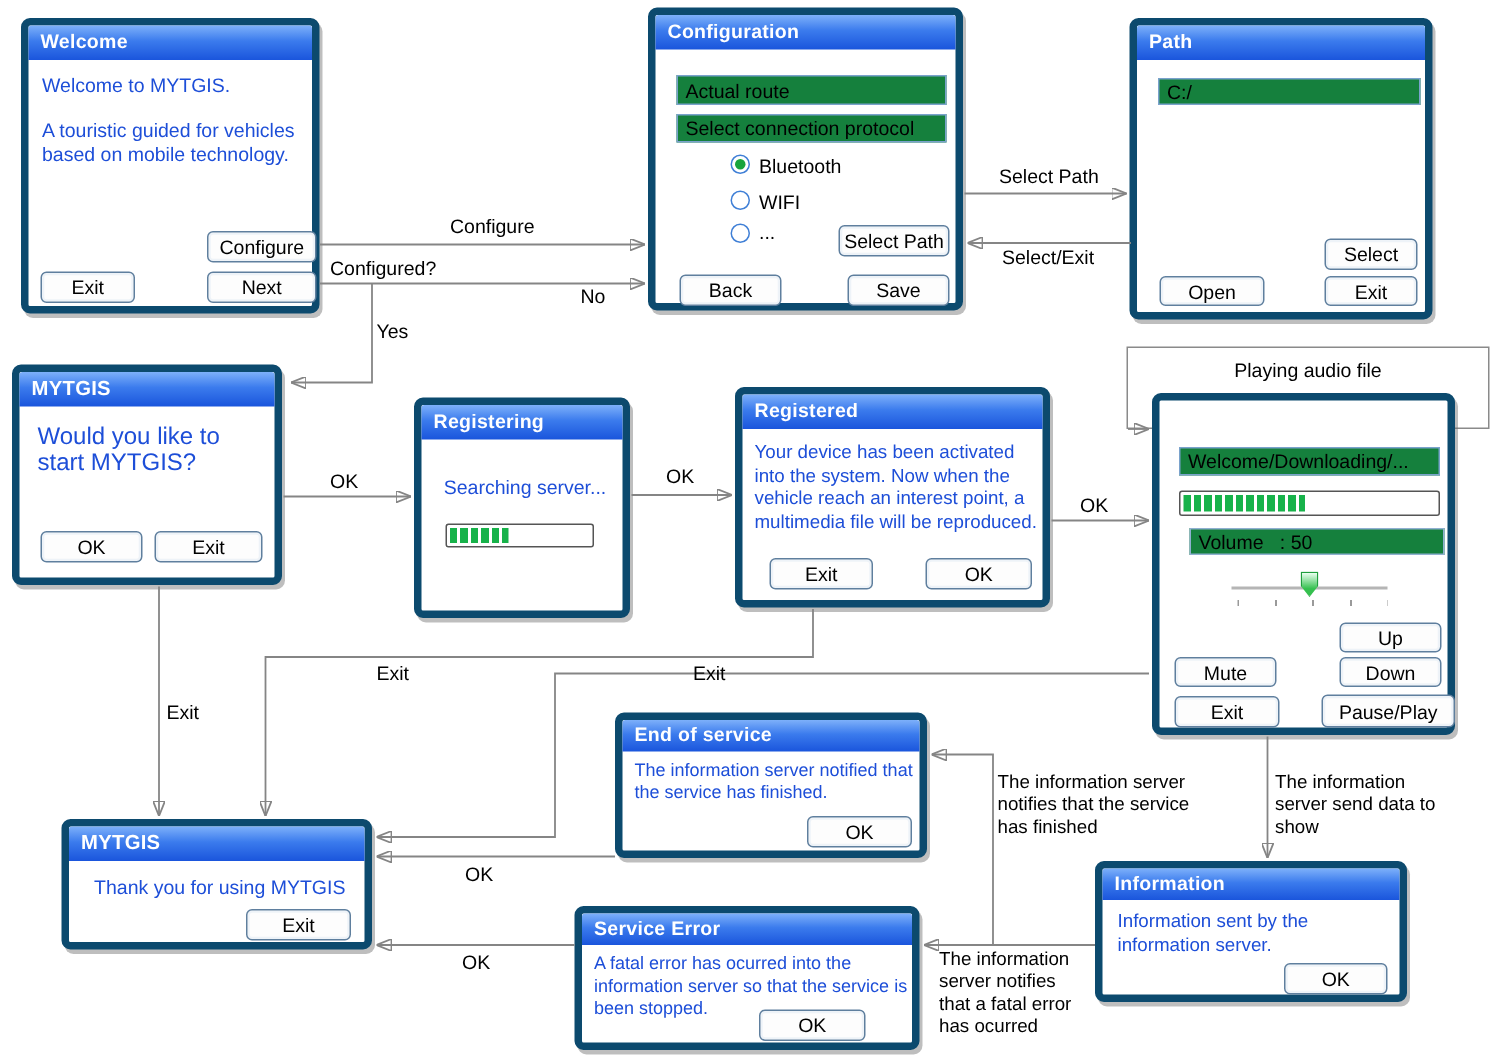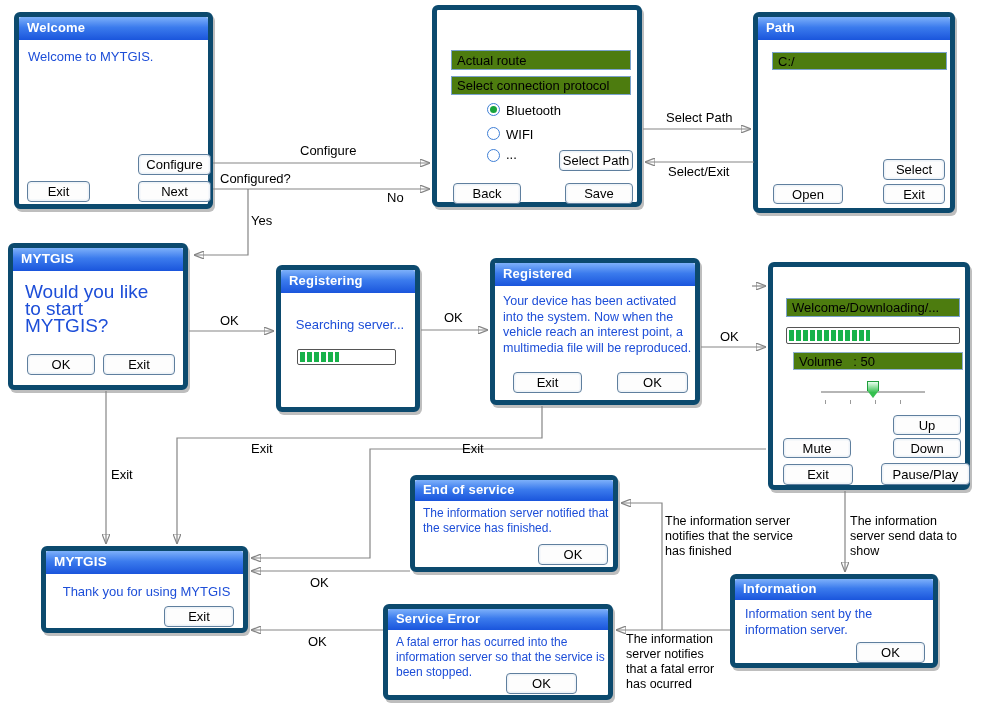--- a/index.html
+++ b/index.html
@@ -11,21 +11,21 @@
   .titlebar { height:23px; background:linear-gradient(180deg,#7db0fa 0%,#3b7bed 45%,#1a55dc 100%);
               color:#fff; font-size:13px; font-weight:600; padding:3px 8px 0 8px;
               border-radius:2px 2px 0 0; letter-spacing:.2px; }
   .titlebar.bold { font-weight:700; font-size:13.5px; }
   .body-text { position:absolute; font-size:12.5px; color:#1d4ed8; line-height:15px; }
 
   .btn { position:absolute; background:#fdfdfd; border:1px solid #5f7f9e; border-radius:4px;
          font-family:"Liberation Sans", sans-serif; font-size:13px; color:#000;
          display:flex; align-items:center; justify-content:center;
          box-shadow:inset 0 0 0 1.5px #eef3f8; cursor:default; }
-  .field { position:absolute; background:#4d7c0f; border:1px solid #7aa2cc; font-size:13px; color:#000;
+  .field { position:absolute; background:#15803d; border:1px solid #7aa2cc; font-size:13px; color:#000;
            display:flex; align-items:center; padding:0 5px; overflow:hidden; white-space:pre; }
 
   .radio { position:absolute; width:13px; height:13px; border:1.5px solid #3f7fd6; border-radius:50%; background:#fff; }
   .radio.sel::after { content:""; position:absolute; inset:2px; background:#18a43c; border-radius:50%; }
   .radio-label { position:absolute; font-size:13px; color:#000; }
 
   .pbar { position:absolute; border:1.5px solid #555; background:#fff; padding:2px; border-radius:2px; }
   .pfill { height:100%; background:repeating-linear-gradient(90deg,#17b24a 0 5px,#fff 5px 7px); }
 
   .slider-track { position:absolute; height:2px; background:#b5b5b5; }
@@ -88,26 +88,28 @@
   <div class="edge-label" style="left:462px;top:441px">Exit</div>
   <div class="edge-label" style="left:310px;top:575px">OK</div>
   <div class="edge-label" style="left:308px;top:634px">OK</div>
   <div class="note" style="left:665px;top:514px;width:128px">The information server notifies that the service has finished</div>
   <div class="note" style="left:626px;top:632px;width:102px">The information server notifies that a fatal error has ocurred</div>
   <div class="note" style="left:850px;top:514px;width:118px">The information server send data to show</div>
 
   <div class="win" style="left:14px;top:12px;width:199px;height:197px">
     <div class="titlebar">Welcome</div>
     <div class="body-text" style="left:9px;top:32px;width:182px;font-size:13px">Welcome to MYTGIS.</div>
+    <div class="body-text" style="left:9px;top:62px;width:184px;font-size:13px;line-height:16px">A touristic guided for vehicles based on mobile technology.</div>
     <button class="btn" style="left:119px;top:137px;width:73px;height:21px">Configure</button>
     <button class="btn" style="left:8px;top:164px;width:63px;height:21px">Exit</button>
     <button class="btn" style="left:119px;top:164px;width:73px;height:21px">Next</button>
   </div>
 
   <div class="win" style="left:432px;top:5px;width:210px;height:202px">
+    <div class="titlebar">Configuration</div>
     <div class="field" style="left:14px;top:40px;width:180px;height:20px">Actual route</div>
     <div class="field" style="left:14px;top:66px;width:180px;height:19px">Select connection protocol</div>
     <span class="radio sel" style="left:50px;top:93px"></span>
     <span class="radio-label" style="left:69px;top:93px">Bluetooth</span>
     <span class="radio" style="left:50px;top:117px"></span>
     <span class="radio-label" style="left:69px;top:117px">WIFI</span>
     <span class="radio" style="left:50px;top:139px"></span>
     <span class="radio-label" style="left:69px;top:137px">...</span>
     <button class="btn" style="left:122px;top:140px;width:74px;height:21px">Select Path</button>
     <button class="btn" style="left:16px;top:173px;width:68px;height:21px">Back</button>
@@ -117,40 +119,43 @@
   <div class="win" style="left:753px;top:12px;width:202px;height:201px">
     <div class="titlebar">Path</div>
     <div class="field" style="left:14px;top:35px;width:175px;height:18px">C:/</div>
     <button class="btn" style="left:125px;top:142px;width:62px;height:21px">Select</button>
     <button class="btn" style="left:15px;top:167px;width:70px;height:20px">Open</button>
     <button class="btn" style="left:125px;top:167px;width:62px;height:20px">Exit</button>
   </div>
 
   <div class="win" style="left:8px;top:243px;width:180px;height:147px">
     <div class="titlebar bold">MYTGIS</div>
-    <div class="body-text" style="left:12px;top:35px;width:140px;font-size:19px;line-height:17px">Would you like to start MYTGIS?</div>
+    <div class="body-text" style="left:12px;top:35px;width:140px;font-size:16px;line-height:17px">Would you like to start MYTGIS?</div>
     <button class="btn" style="left:14px;top:106px;width:68px;height:21px">OK</button>
     <button class="btn" style="left:90px;top:106px;width:72px;height:21px">Exit</button>
   </div>
 
   <div class="win" style="left:276px;top:265px;width:144px;height:147px">
     <div class="titlebar">Registering</div>
     <div class="body-text" style="left:0;top:47px;width:138px;text-align:center;font-size:13px">Searching server...</div>
     <div class="pbar" style="left:16px;top:79px;width:99px;height:16px">
       <div class="pfill" style="width: 42%;"></div>
     </div>
   </div>
 
   <div class="win" style="left:490px;top:258px;width:210px;height:147px">
     <div class="titlebar">Registered</div>
     <div class="body-text" style="left:8px;top:31px;width:194px;font-size:12.5px;line-height:15.5px">Your device has been activated into the system. Now when the vehicle reach an interest point, a multimedia file will be reproduced.</div>
     <button class="btn" style="left:18px;top:109px;width:69px;height:21px">Exit</button>
     <button class="btn" style="left:122px;top:109px;width:71px;height:21px">OK</button>
   </div>
 
+  <div class="backdrop-box" style="left:751px;top:231px;width:242px;height:55px">
+    <span>Playing audio file</span>
+  </div>
 
   <div class="win" style="left:768px;top:262px;width:202px;height:228px">
     <div class="field" style="left:13px;top:31px;width:174px;height:19px">Welcome/Downloading/...</div>
     <div class="pbar" style="left:13px;top:60px;width:174px;height:17px">
       <div class="pfill" style="width: 48%;"></div>
     </div>
     <div class="field" style="left:20px;top:85px;width:170px;height:18px;border-color:#8fb0d0">Volume   : 50</div>
     <div class="slider-track" style="left:48px;top:124px;width:104px"></div>
     <div class="slider-ticks" style="left:52px;top:133px;width:100px"></div>
     <div class="slider-thumb" style="left:94px;top:114px"></div>

